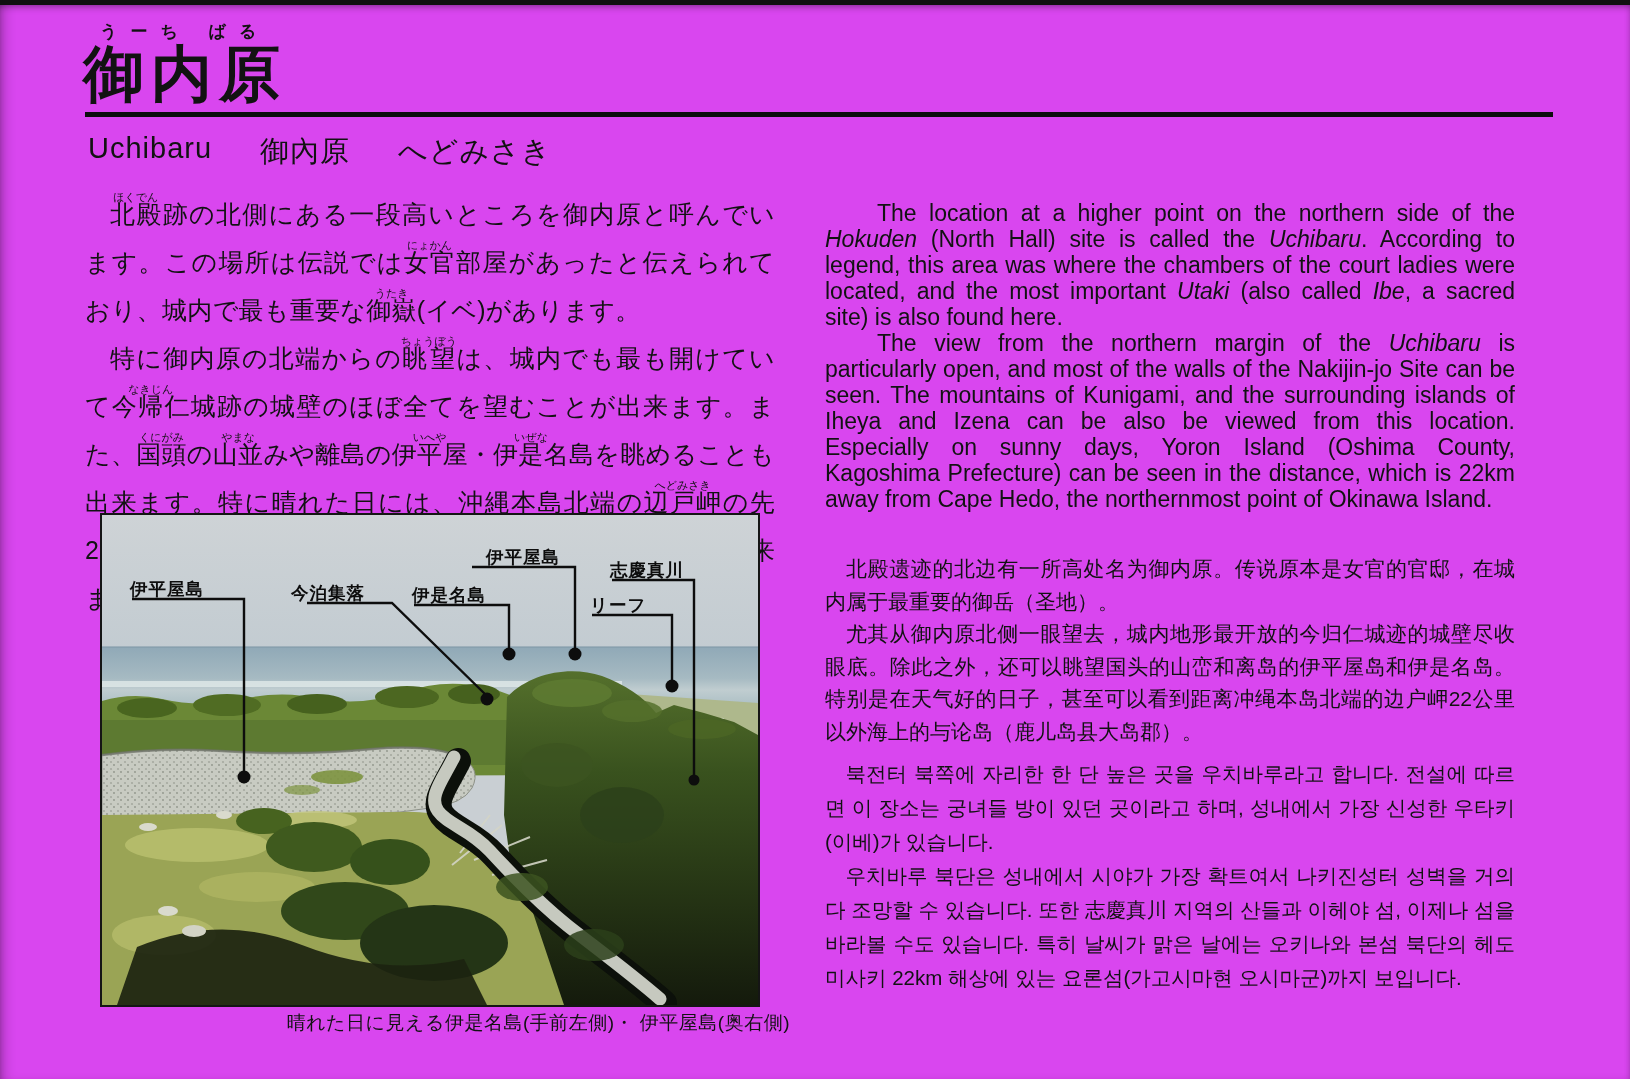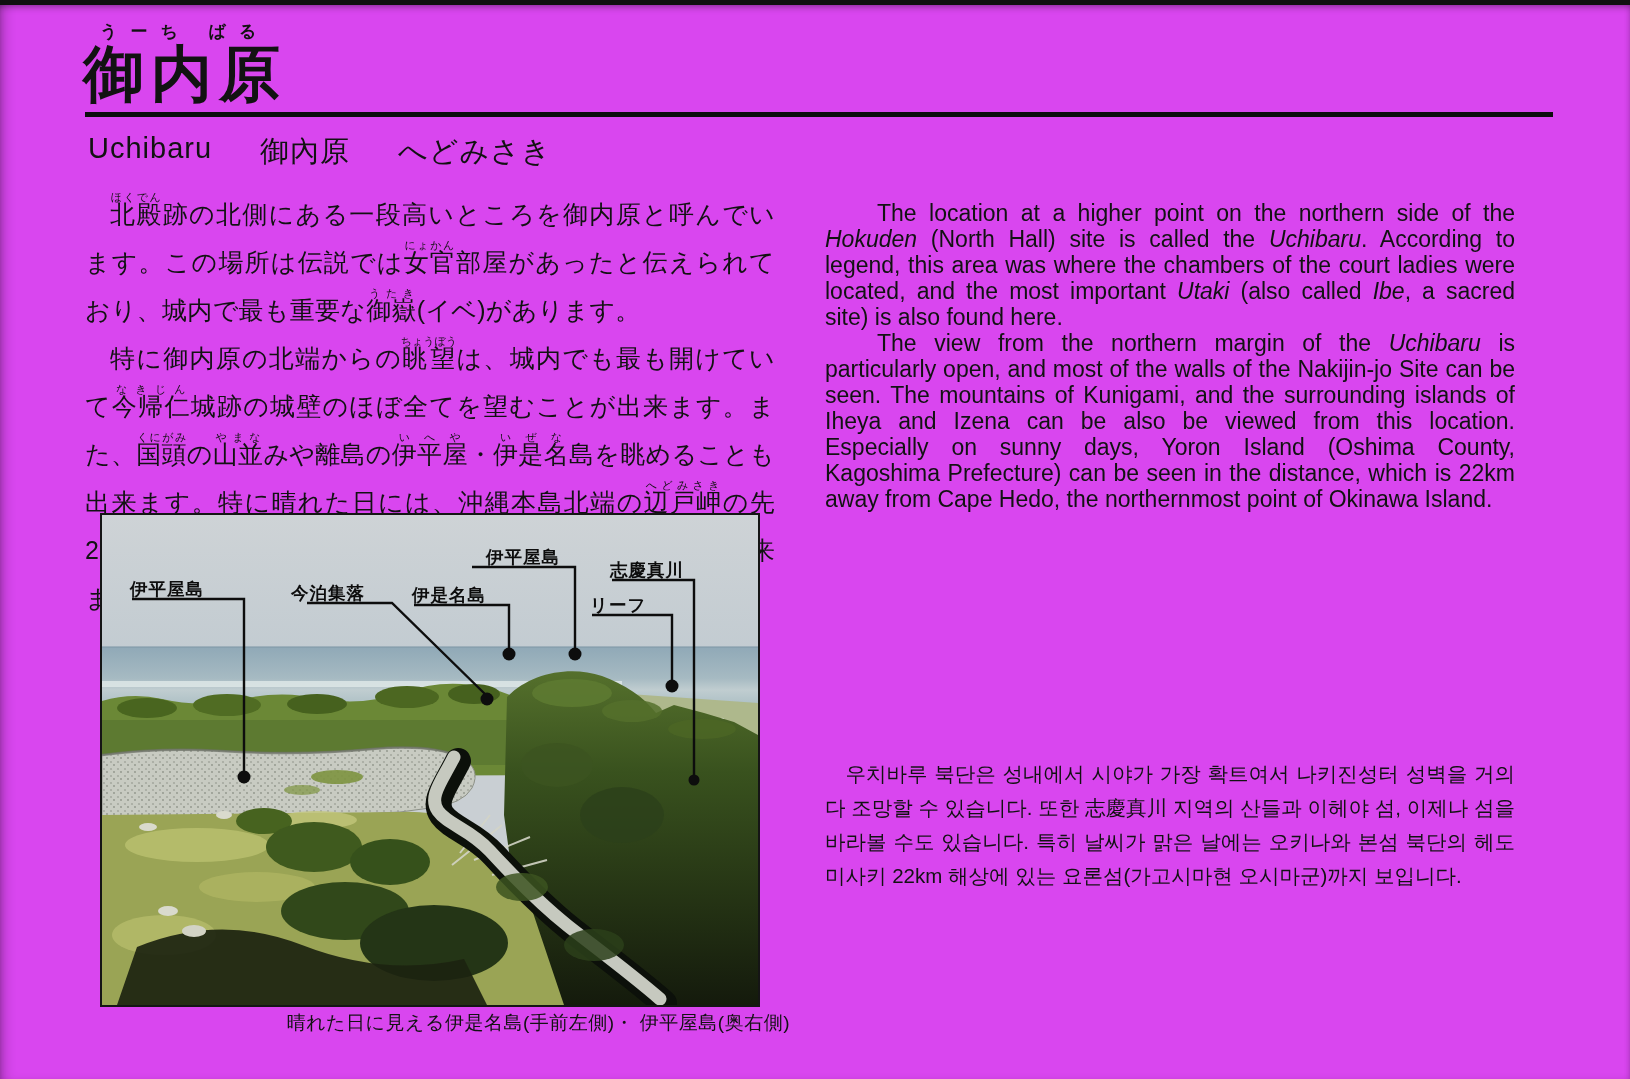--- a/index.html
+++ b/index.html
@@ -13,21 +13,21 @@
   }
   .topstrip{position:absolute;top:0;left:0;right:0;height:5px;background:#101010;}
   
   .furigana{position:absolute;left:100px;top:20px;font-size:17px;font-weight:bold;letter-spacing:13px;}
   .title{position:absolute;left:83px;top:34px;font-size:61px;font-weight:bold;letter-spacing:7px;text-align:right;}
   .rule{position:absolute;left:85px;top:112px;width:1468px;height:5px;background:#0d0d0d;}
   .subtitle{position:absolute;left:88px;top:132px;font-size:29px;letter-spacing:1px;display:flex;gap:48px;}
   
   .jp{position:absolute;left:85px;top:190px;width:690px;font-size:25px;line-height:48px;text-align:justify;letter-spacing:.3px;}
   .jp p{margin:0;text-indent:1em;}
-  ruby rt{font-size:11px;font-weight:normal;letter-spacing:0;}
+  ruby rt{font-size:11px;font-weight:normal;letter-spacing:0;text-align:center;}
   .en{position:absolute;left:825px;top:200px;width:690px;font-size:23px;line-height:26px;text-align:justify;}
   .en p{margin:0;text-indent:52px;}
   .en i{font-style:italic;}
   .zh{position:absolute;left:825px;top:553px;width:690px;font-size:21px;line-height:32.5px;text-align:justify;}
   .zh p{margin:0;text-indent:1em;}
   .ko{position:absolute;left:825px;top:757px;width:690px;font-size:20.5px;line-height:34px;text-align:justify;}
   .ko p{margin:0;text-indent:1em;}
   
   .figure{position:absolute;left:100px;top:513px;width:656px;height:490px;border:2px solid #151515;background:#c9cfd3;}
   .figure svg{display:block;width:656px;height:490px;}
@@ -52,22 +52,27 @@
   <div class="jp">
     <p><ruby>北殿<rt>ほくでん</rt></ruby>跡の北側にある一段高いところを御内原と呼んでいます。この場所は伝説では<ruby>女官<rt>にょかん</rt></ruby>部屋があったと伝えられており、城内で最も重要な<ruby>御嶽<rt>うたき</rt></ruby>(イベ)があります。</p>
     <p>特に御内原の北端からの<ruby>眺望<rt>ちょうぼう</rt></ruby>は、城内でも最も開けていて<ruby>今帰仁<rt>なきじん</rt></ruby>城跡の城壁のほぼ全てを望むことが出来ます。また、<ruby>国頭<rt>くにがみ</rt></ruby>の<ruby>山並<rt>やまな</rt></ruby>みや離島の<ruby>伊平屋<rt>いへや</rt></ruby>・<ruby>伊是名<rt>いぜな</rt></ruby>島を眺めることも出来ます。特に晴れた日には、沖縄本島北端の<ruby>辺戸岬<rt>へどみさき</rt></ruby>の先22km<ruby>洋上<rt>ようじょう</rt></ruby>にある<ruby>与論<rt>よろん</rt></ruby>島(鹿児島県<ruby>大島<rt>おおしま</rt></ruby>郡)を見ることが出来ます。</p>
   </div>
 
   <div class="en">
     <p>The location at a higher point on the northern side of the <i>Hokuden</i> (North Hall) site is called the <i>Uchibaru</i>. According to legend, this area was where the chambers of the court ladies were located, and the most important <i>Utaki</i> (also called <i>Ibe</i>, a sacred site) is also found here.</p>
     <p>The view from the northern margin of the <i>Uchibaru</i> is particularly open, and most of the walls of the Nakijin-jo Site can be seen. The mountains of Kunigami, and the surrounding islands of Iheya and Izena can be also be viewed from this location. Especially on sunny days, Yoron Island (Oshima County, Kagoshima Prefecture) can be seen in the distance, which is 22km away from Cape Hedo, the northernmost point of Okinawa Island.</p>
   </div>
 
+  <div class="zh">
+    <p>北殿遗迹的北边有一所高处名为御内原。传说原本是女官的官邸，在城内属于最重要的御岳（圣地）。</p>
+    <p>尤其从御内原北侧一眼望去，城内地形最开放的今归仁城迹的城壁尽收眼底。除此之外，还可以眺望国头的山峦和离岛的伊平屋岛和伊是名岛。特别是在天气好的日子，甚至可以看到距离冲绳本岛北端的边户岬22公里以外海上的与论岛（鹿儿岛县大岛郡）。</p>
+  </div>
 
   <div class="ko">
+    <p>북전터 북쪽에 자리한 한 단 높은 곳을 우치바루라고 합니다. 전설에 따르면 이 장소는 궁녀들 방이 있던 곳이라고 하며, 성내에서 가장 신성한 우타키(이베)가 있습니다.</p>
     <p>우치바루 북단은 성내에서 시야가 가장 확트여서 나키진성터 성벽을 거의 다 조망할 수 있습니다. 또한 志慶真川 지역의 산들과 이헤야 섬, 이제나 섬을 바라볼 수도 있습니다. 특히 날씨가 맑은 날에는 오키나와 본섬 북단의 헤도미사키 22km 해상에 있는 요론섬(가고시마현 오시마군)까지 보입니다.</p>
   </div>
 
   <div class="figure">
     <svg viewBox="0 0 656 490">
       <defs>
         <linearGradient id="skyG" x1="0" y1="0" x2="0" y2="1">
           <stop offset="0" stop-color="#ced3d6"></stop>
             <stop offset="1" stop-color="#c2cbd1"></stop>
         </linearGradient>

